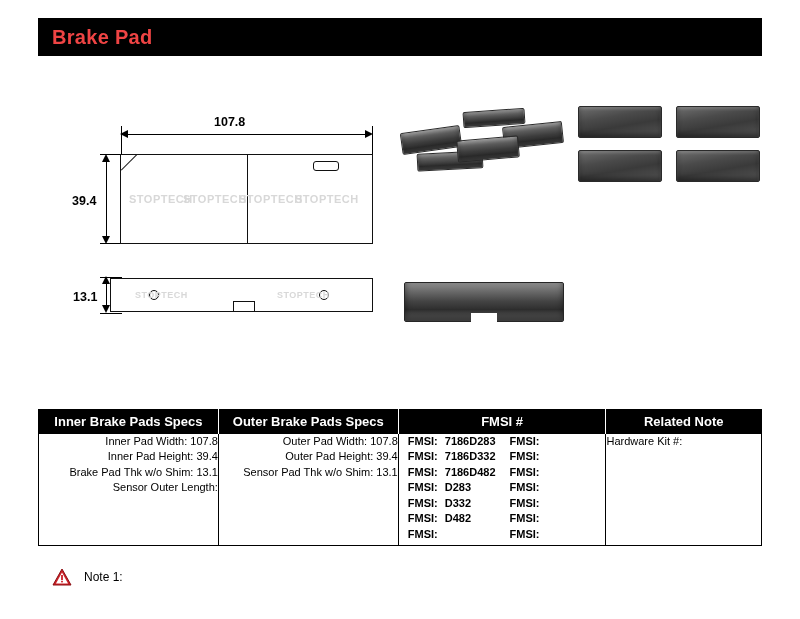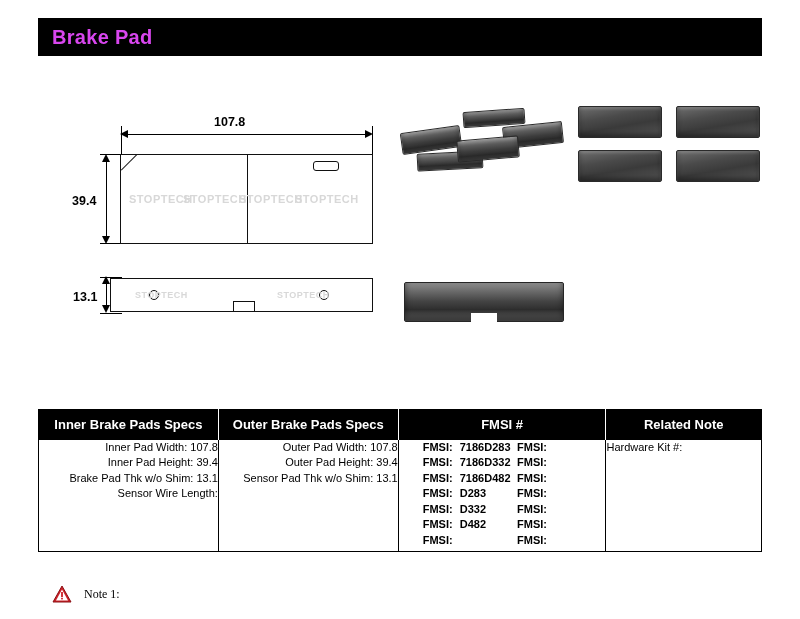--- a/index.html
+++ b/index.html
@@ -29,21 +29,21 @@
     justify-content: space-between;
     padding: 0 14px;
   }
   .header .part-number {
     color: #ffffff;
     font-size: 21px;
     font-weight: bold;
     letter-spacing: 0.5px;
   }
   .header .product-type {
-    color: #d946ef;
+    color: #ef4444;
     font-size: 20px;
     font-weight: bold;
     letter-spacing: 0.3px;
   }
 
   
   .drawing {
     position: absolute;
     left: 0; top: 60px;
     width: 800px; height: 330px;
@@ -196,21 +196,21 @@
     border: 1px solid #000;
     border-collapse: collapse;
   }
   .spec-table td, .spec-table th { padding: 0; }
   .th-cell {
     background: #000;
     color: #fff;
     font-size: 13px;
     font-weight: bold;
     text-align: center;
-    height: 30px;
+    height: 24px;
     border-right: 1px solid #fff;
   }
   .th-cell:last-child { border-right: none; }
   .body-cell {
     vertical-align: top;
     padding: 6px 8px 10px 8px;
     font-size: 11px;
     height: 112px;
     border-right: 1px solid #000;
   }
@@ -233,23 +233,22 @@
     line-height: 15.5px;
     font-weight: bold;
     white-space: nowrap;
   }
   .fmsi-line .val { font-weight: bold; margin-left: 4px; }
   .related-line { font-size: 11px; line-height: 15.5px; }
 
   
   .notes {
     position: absolute;
-    left: 52px; top: 584px;
+    left: 52px; top: 567px;
     width: 300px;
-    font-family: Liberation Serif, serif;
   }
   .note-row {
     display: flex;
     align-items: center;
     height: 20px;
     font-size: 12px;
   }
   .warn-icon {
     width: 20px; height: 18px;
     margin-right: 12px;
@@ -342,41 +341,41 @@
         </div>
         <div class="spec-line right-al">
           <span class="lbl">Inner Pad Height:</span>
           <span>39.4</span>
         </div>
         <div class="spec-line right-al">
           <span class="lbl">Brake Pad Thk w/o Shim:</span>
           <span>13.1</span>
         </div>
         <div class="spec-line right-al">
-          <span class="lbl">Sensor Wire Length:</span>
+          <span class="lbl">Sensor Outer Length:</span>
           <span></span>
         </div>
       </td>
 
       <td class="body-cell">
         <div class="spec-line right-al">
           <span class="lbl">Outer Pad Width:</span>
           <span>107.8</span>
         </div>
         <div class="spec-line right-al">
           <span class="lbl">Outer Pad Height:</span>
           <span>39.4</span>
         </div>
         <div class="spec-line right-al">
           <span class="lbl">Sensor Pad Thk w/o Shim:</span>
           <span>13.1</span>
         </div>
       </td>
 
-      <td class="body-cell" style="padding-left:18px;">
+      <td class="body-cell" style="padding-left:3px;">
         <div class="fmsi-grid">
           <div class="fmsi-col">
             <div class="fmsi-line">
               <span>FMSI:</span>
               <span class="val">7186D283</span>
             </div>
             <div class="fmsi-line">
               <span>FMSI:</span>
               <span class="val">7186D332</span>
             </div>

